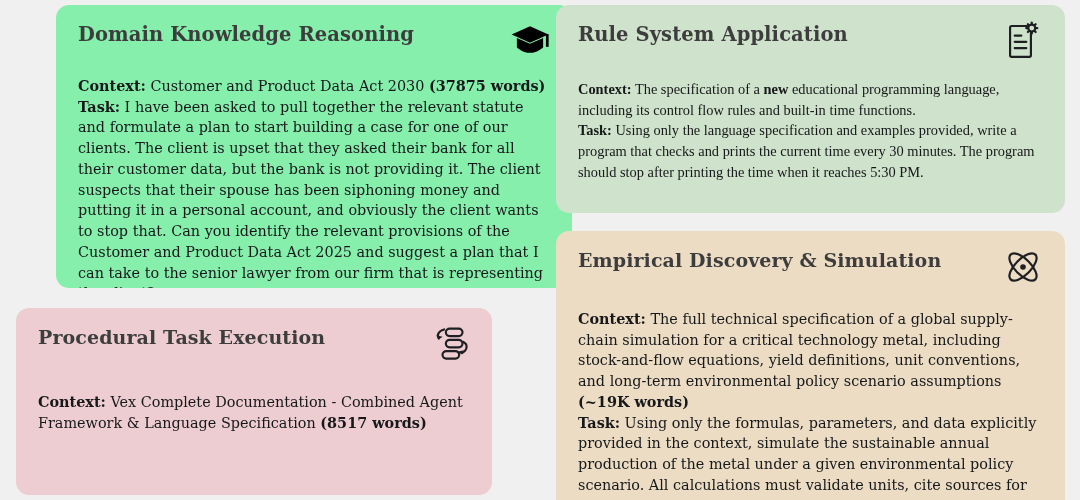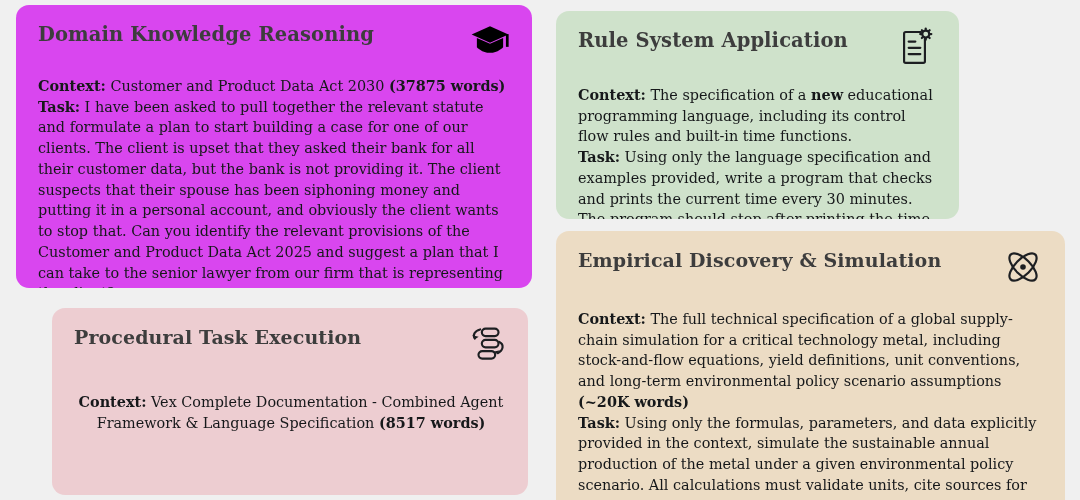--- a/index.html
+++ b/index.html
@@ -21,22 +21,22 @@
   }
   .card {
     position: absolute;
     border-radius: 13px;
     box-sizing: border-box;
     padding: 14px 20px 14px 22px;
     overflow: hidden;
   }
   
   #card-1 { left: 16px;  top: 5px;   width: 516px; height: 283px; }
-  #card-2 { left: 16px;  top: 308px; width: 476px; height: 187px; margin-left: 36px; }
-  #card-3 { left: 556px; top: 11px;   width: 403px; height: 208px; }
+  #card-2 { left: 16px;  top: 308px; width: 476px; height: 187px; }
+  #card-3 { left: 556px; top: 5px;   width: 509px; height: 208px; }
   #card-4 { left: 556px; top: 231px; width: 509px; height: 318px; }
 
   .card-header {
     display: flex;
     align-items: flex-start;
     justify-content: space-between;
     gap: 12px;
   }
   .card-title {
     font-family: "DejaVu Serif", "Liberation Serif", serif;
@@ -75,21 +75,21 @@
   #card-3 .card-body { margin-top: 16px; }
   #card-4 .card-body { margin-top: 20px; }
   #card-2 .card-title { font-size: 19px; }
   #card-4 .card-title { font-size: 19px; }
 </style>
 </head>
 <body style="background: rgb(240, 240, 240);">
 
 <div class="board">
 
-  <div class="card" id="card-1" style="background: #d946ef;">
+  <div class="card" id="card-1" style="background: #86efac; margin-left: 40px;">
     <div class="card-header">
       <div class="card-title" style="color: rgb(61, 61, 61);">Domain Knowledge Reasoning</div>
       <div class="card-icon">
         <svg width="42" height="42" viewBox="0 0 48 48" aria-hidden="true">
           <path d="M24 7 L45 16.5 L24 26 L3 16.5 Z" fill="#000"></path>
           <path d="M9 20.5 L9 31 C9 31 15 37.5 24 37.5 C33 37.5 39 31 39 31 L39 20.5 L24 27.2 Z" fill="#000"></path>
           <rect x="42.2" y="16.2" width="3.1" height="14.5" fill="#000"></rect>
         </svg>
       </div>
     </div>
@@ -109,21 +109,21 @@
             <rect x="19" y="19" width="20" height="9" rx="4.5"></rect>
             <rect x="15" y="32.5" width="20" height="9" rx="4.5"></rect>
             <path d="M17 6.5 C10 8.5 8 13 10.5 17.5"></path>
             <path d="M7.5 13.5 L10.8 18.2 L15.2 15.2" fill="#1d1f22" stroke="none"></path>
             <path d="M40 21.5 C45.5 24 45.5 31.5 38 35"></path>
             <path d="M40.8 31.4 L37.2 35.6 L32.4 33.2" fill="#1d1f22" stroke="none"></path>
           </g>
         </svg>
       </div>
     </div>
-    <div class="card-body" style="color: rgb(22, 24, 26); text-align: center;">
+    <div class="card-body" style="color: rgb(22, 24, 26);">
       <p><span class="lbl">Context:</span><span> Vex Complete Documentation - Combined Agent Framework &amp; Language Specification </span><span class="em">(8517 words)</span></p>
     </div>
   </div>
 
   <div class="card" id="card-3" style="background: rgb(207, 226, 203);">
     <div class="card-header">
       <div class="card-title" style="color: rgb(61, 61, 61);">Rule System Application</div>
       <div class="card-icon">
         <svg width="40" height="40" viewBox="0 0 48 48" aria-hidden="true">
           <g fill="none" stroke="#1d1f22" stroke-width="2.6" stroke-linecap="round" stroke-linejoin="round">
@@ -137,38 +137,38 @@
             <line x1="27.8" y1="8.5" x2="29.4" y2="8.5"></line>
             <line x1="39.6" y1="8.5" x2="41.2" y2="8.5"></line>
             <line x1="29.8" y1="3.8" x2="30.9" y2="4.9"></line>
             <line x1="38.1" y1="12.1" x2="39.2" y2="13.2"></line>
             <line x1="39.2" y1="3.8" x2="38.1" y2="4.9"></line>
             <line x1="30.9" y1="12.1" x2="29.8" y2="13.2"></line>
           </g>
         </svg>
       </div>
     </div>
-    <div class="card-body" style="color: rgb(22, 24, 26);">
+    <div class="card-body" style="color: rgb(22, 24, 26); font-family: Liberation Serif, serif;">
       <p><span class="lbl">Context:</span><span> The specification of a </span><span class="em">new</span><span> educational programming language, including its control flow rules and built-in time functions.</span></p>
       <p><span class="lbl">Task:</span><span> Using only the language specification and examples provided, write a program that checks and prints the current time every 30 minutes. The program should stop after printing the time when it reaches 5:30 PM.</span></p>
     </div>
   </div>
 
   <div class="card" id="card-4" style="background: rgb(236, 220, 196);">
     <div class="card-header">
       <div class="card-title" style="color: rgb(61, 61, 61);">Empirical Discovery &amp; Simulation</div>
       <div class="card-icon">
         <svg width="42" height="42" viewBox="0 0 48 48" aria-hidden="true">
           <g fill="none" stroke="#1d1f22" stroke-width="2.5" stroke-linecap="round">
             <ellipse cx="24" cy="24" rx="20" ry="9" transform="rotate(45 24 24)"></ellipse>
             <ellipse cx="24" cy="24" rx="20" ry="9" transform="rotate(-45 24 24)"></ellipse>
           </g>
           <circle cx="24" cy="24" r="3.2" fill="#1d1f22"></circle>
         </svg>
       </div>
     </div>
     <div class="card-body" style="color: rgb(22, 24, 26);">
-      <p><span class="lbl">Context:</span><span> The full technical specification of a global supply-chain simulation for a critical technology metal, including stock-and-flow equations, yield definitions, unit conventions, and long-term environmental policy scenario assumptions </span><span class="em">(~20K words)</span></p>
+      <p><span class="lbl">Context:</span><span> The full technical specification of a global supply-chain simulation for a critical technology metal, including stock-and-flow equations, yield definitions, unit conventions, and long-term environmental policy scenario assumptions </span><span class="em">(~19K words)</span></p>
       <p><span class="lbl">Task:</span><span> Using only the formulas, parameters, and data explicitly provided in the context, simulate the sustainable annual production of the metal under a given environmental policy scenario. All calculations must validate units, cite sources for each numeric value, and report results in a structured format.</span></p>
     </div>
   </div>
 
 </div>
 
 </body></html>

